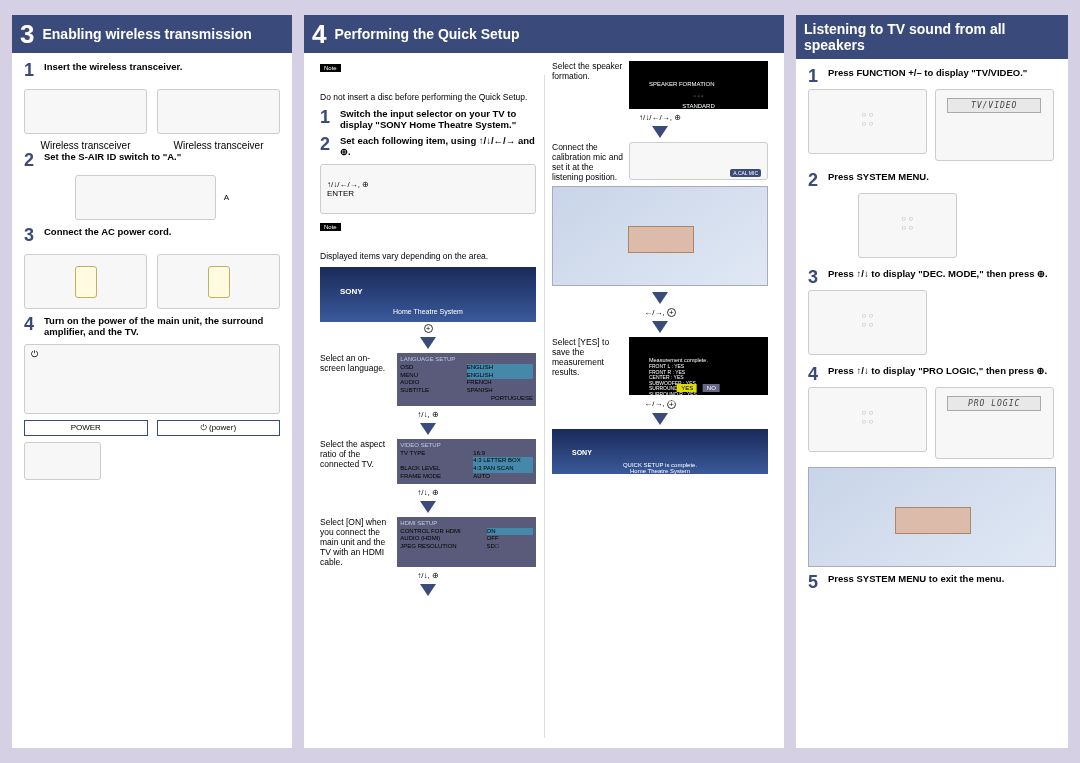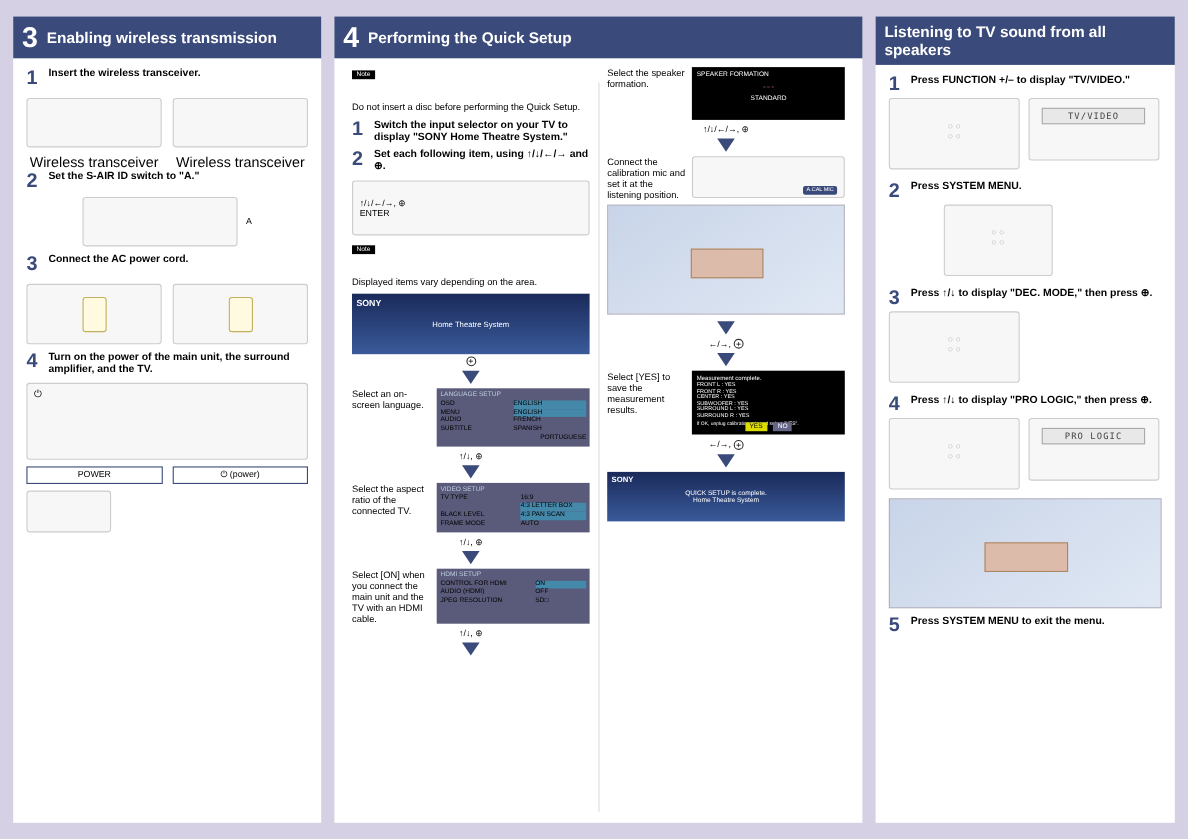--- a/index.html
+++ b/index.html
@@ -92,21 +92,21 @@
     position: relative;
   }
   .illus.small { height: 45px; }
   .illus.tiny { height: 38px; }
   .two-col {
     display: flex;
     gap: 10px;
   }
   .two-col > * { flex: 1; }
   .caption {
-    font-size: 13px;
+    font-size: 10px;
     text-align: center;
     margin-top: 2px;
   }
   .row4 {
     display: flex;
     gap: 6px;
     margin-bottom: 4px;
   }
   .row4 .label {
     width: 34%;
@@ -115,21 +115,21 @@
   .row4 .visual {
     width: 66%;
     position: relative;
   }
   .screen {
     background: linear-gradient(#1a2a5a, #3a5a9a);
     height: 60px;
     width: 100%;
     color: #fff;
     font-size: 6px;
-    padding: 4px;
+    padding: 20px;
     position: relative;
   }
   .screen.dark {
     background: #000;
   }
   .menu-box {
     background: #5a5a7a;
     font-size: 6px;
     line-height: 1.3;
     padding: 3px;
@@ -169,32 +169,33 @@
     border-radius: 3px;
     display: inline-block;
     vertical-align: top;
     font-size: 8px;
     color: #aaa;
     text-align: center;
     padding-top: 20px;
   }
   .device-illus {
     width: 48%;
-    height: 57px;
+    height: 72px;
     border: 1px solid #ccc;
     background: #f7f7f7;
     border-radius: 3px;
     display: inline-block;
     vertical-align: top;
     margin-left: 2%;
     font-size: 7px;
     color: #444;
     text-align: center;
     padding-top: 20px;
     position: relative;
+    font-style: italic;
   }
   .display-text {
     position: absolute;
     top: 8px;
     left: 10%;
     right: 10%;
     background: #e8e8e8;
     border: 1px solid #aaa;
     font-family: monospace;
     font-size: 8px;

